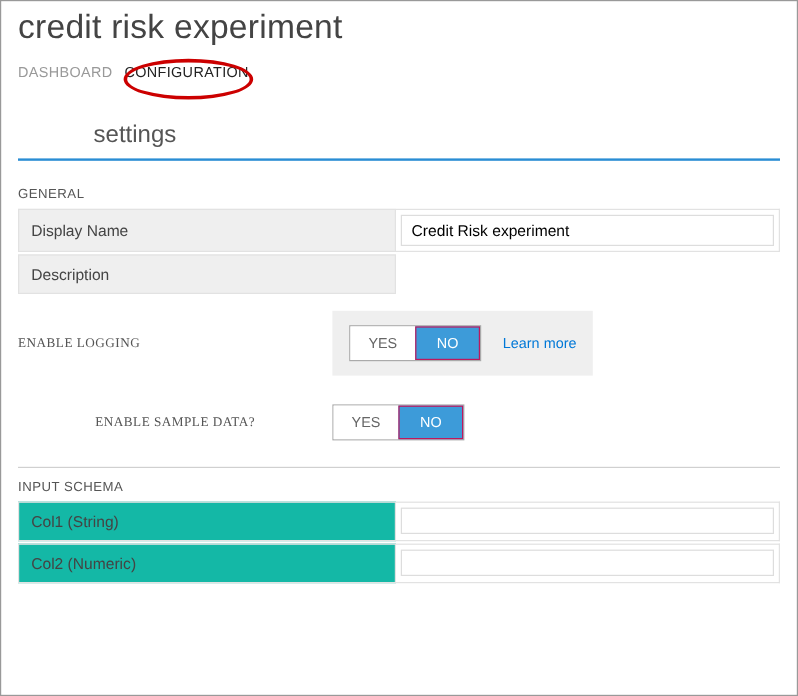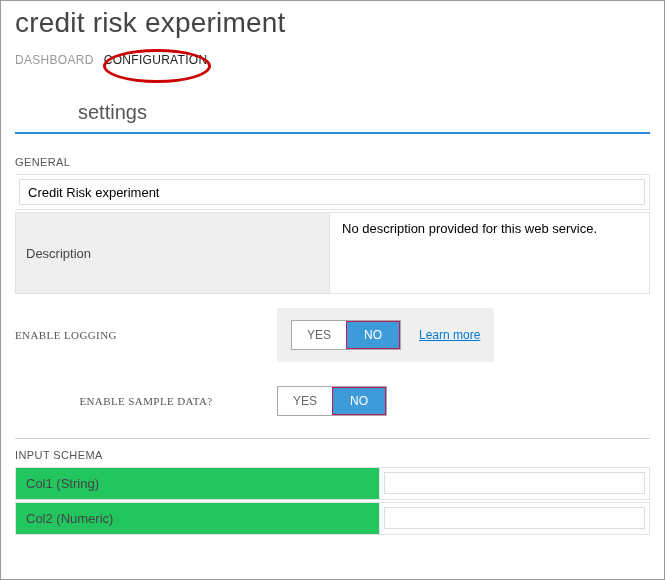--- a/index.html
+++ b/index.html
@@ -143,29 +143,28 @@
   .toggle-opt.selected {
     background: #3d9bd9;
     color: #fff;
     border: 1px solid #be185d;
   }
   .learn-more {
     color: #0078d7;
     font-size: 12px;
     margin-left: 18px;
     cursor: pointer;
-    text-decoration: underline;
   }
   .schema-row {
     display: flex;
     margin: 0 14px 2px 14px;
   }
   .schema-label {
-    width: 365px;
-    background: #22c55e;
+    width: 315px;
+    background: #14b8a6;
     padding: 8px 10px;
     font-size: 13px;
     color: #444;
     border: 1px solid #e2e2e2;
   }
   .schema-field {
     flex: 1;
     border: 1px solid #e2e2e2;
     border-left: none;
     padding: 4px;
@@ -190,30 +189,28 @@
   <div class="tab active">CONFIGURATION</div>
 </div>
 <div class="annot-circle"></div>
 
 <div class="section-heading">settings</div>
 <div class="hr-thin"></div>
 
 <div class="subsection-label">GENERAL</div>
 
 <div class="form-row">
+  <div class="form-label">Display Name</div>
   <div class="form-control">
     <input class="text-input" type="text" value="Credit Risk experiment" style="">
   </div>
 </div>
 
 <div class="form-row">
   <div class="form-label">Description</div>
-  <div class="form-control">
-    <textarea class="textarea-input" style="">No description provided for this web service.</textarea>
-  </div>
 </div>
 
 <div class="toggle-section">
   <div class="toggle-label">ENABLE LOGGING</div>
   <div class="toggle-panel">
     <div class="toggle">
       <div class="toggle-opt">YES</div>
       <div class="toggle-opt selected">NO</div>
     </div>
     <span class="learn-more">Learn more</span>

